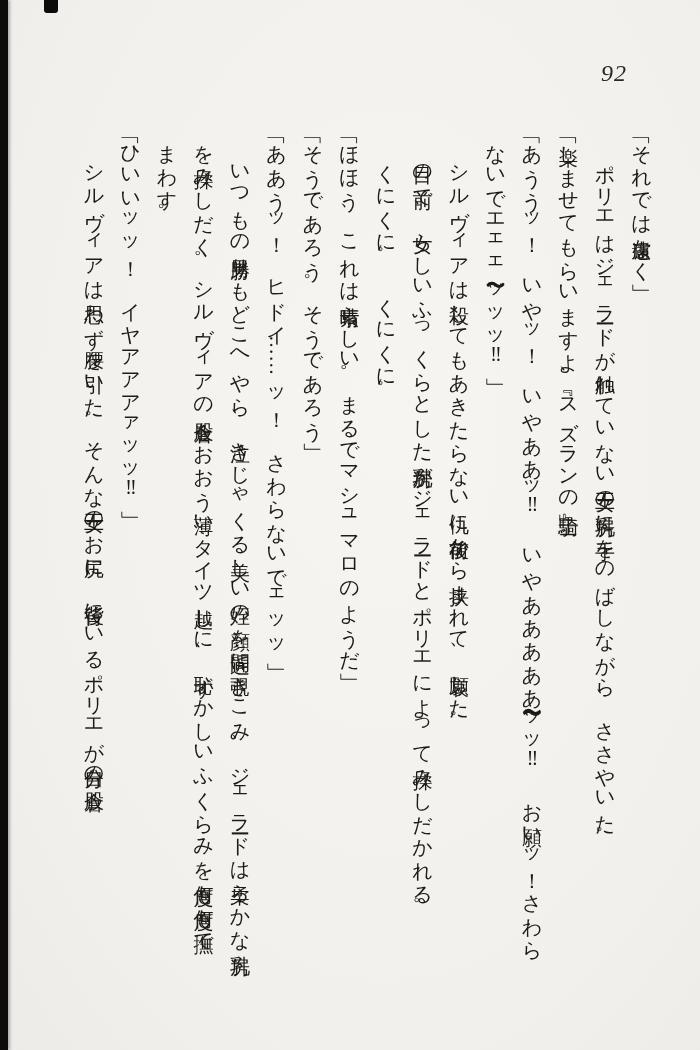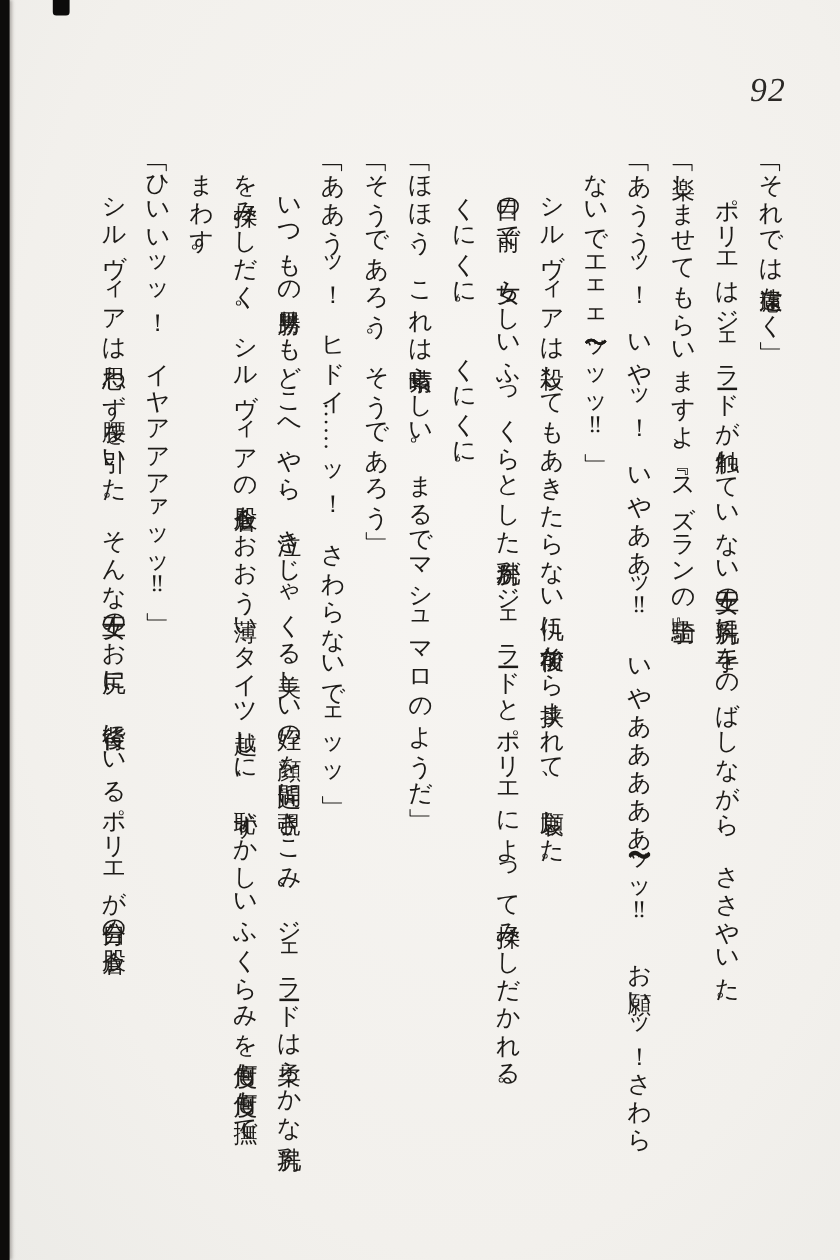--- a/index.html
+++ b/index.html
@@ -30,23 +30,23 @@
     position: absolute;
     left: 44px;
     top: 0;
     width: 14px;
     height: 13px;
     background: #0d0c0b;
     border-radius: 0 0 3px 3px;
   }
   .page-number {
     position: absolute;
-    left: 625px;
+    left: 601px;
     top: 60px;
-    font-size: 28px;
+    font-size: 24px;
     font-style: italic;
     color: #2a2825;
     letter-spacing: 1px;
   }
   .text-block {
     position: absolute;
     top: 131px;
     right: 40px;
     width: 600px;
     height: 820px;

